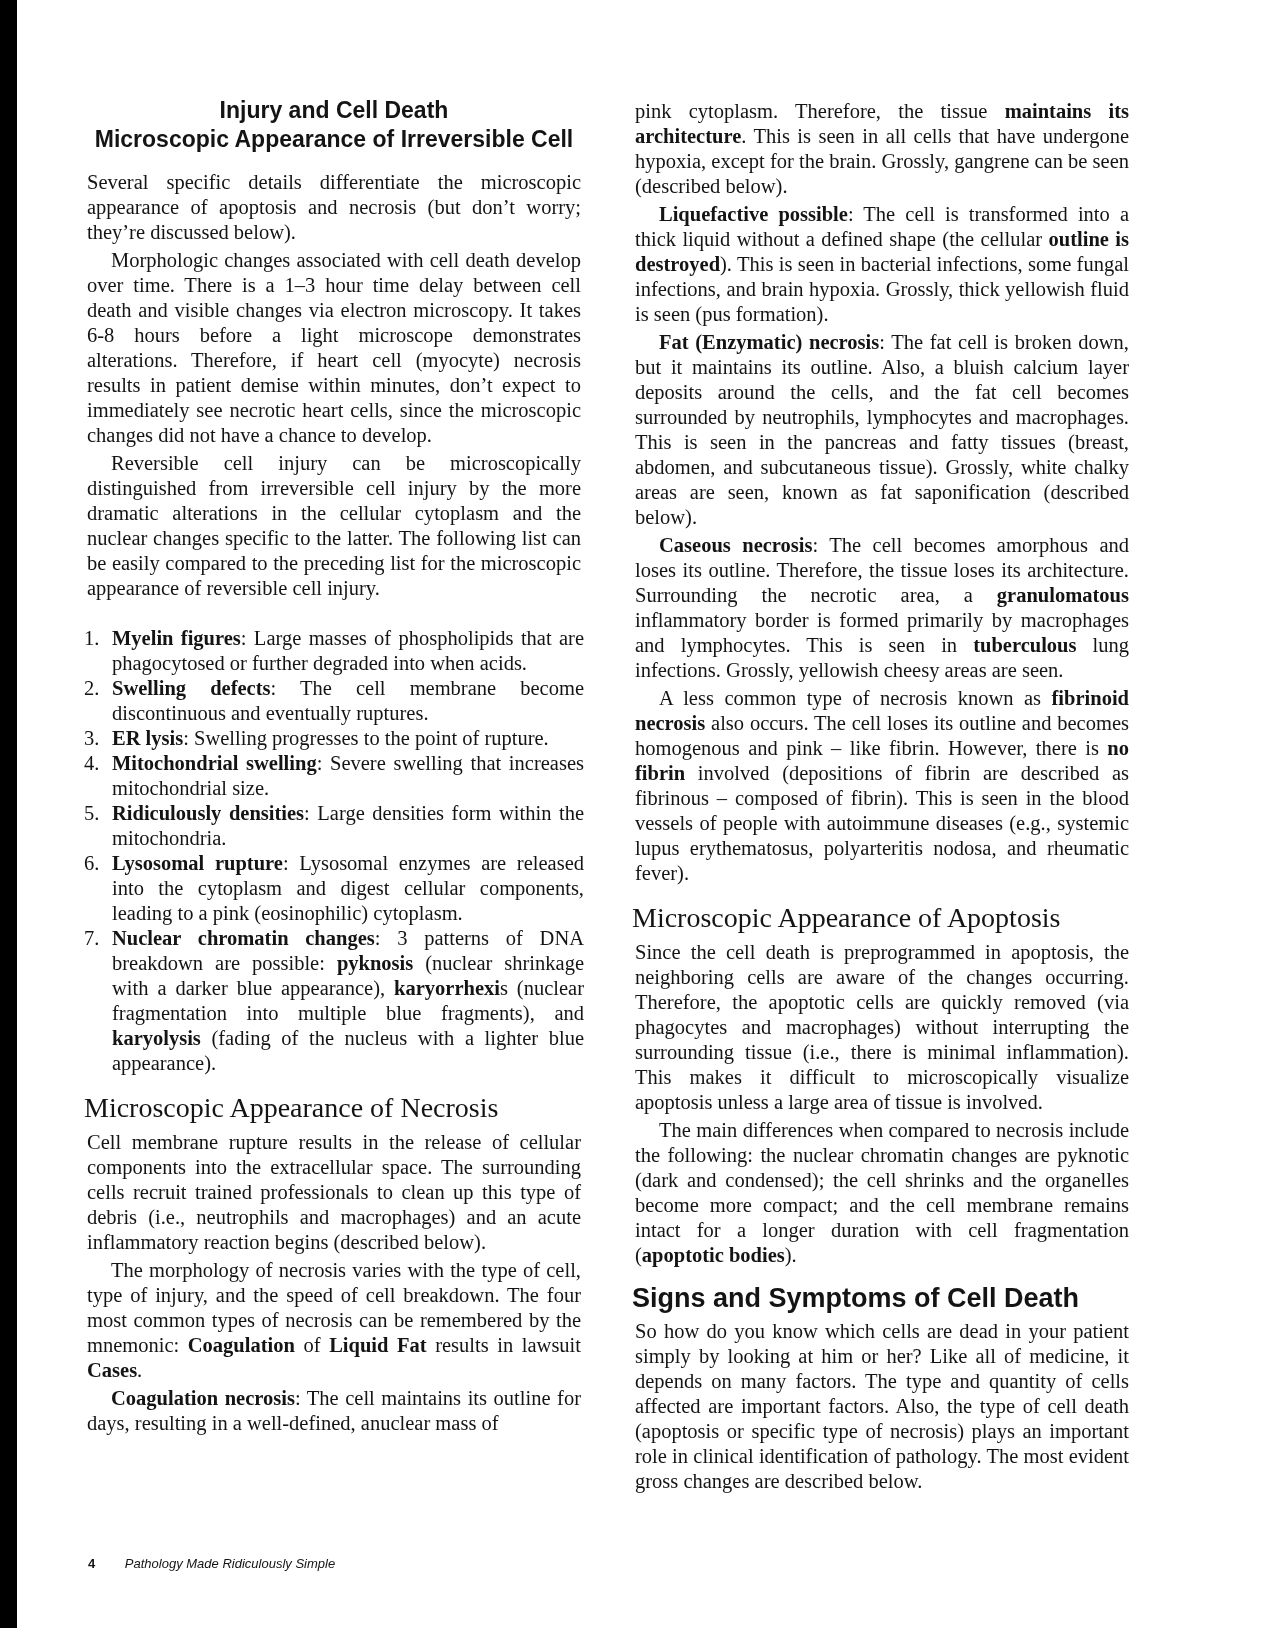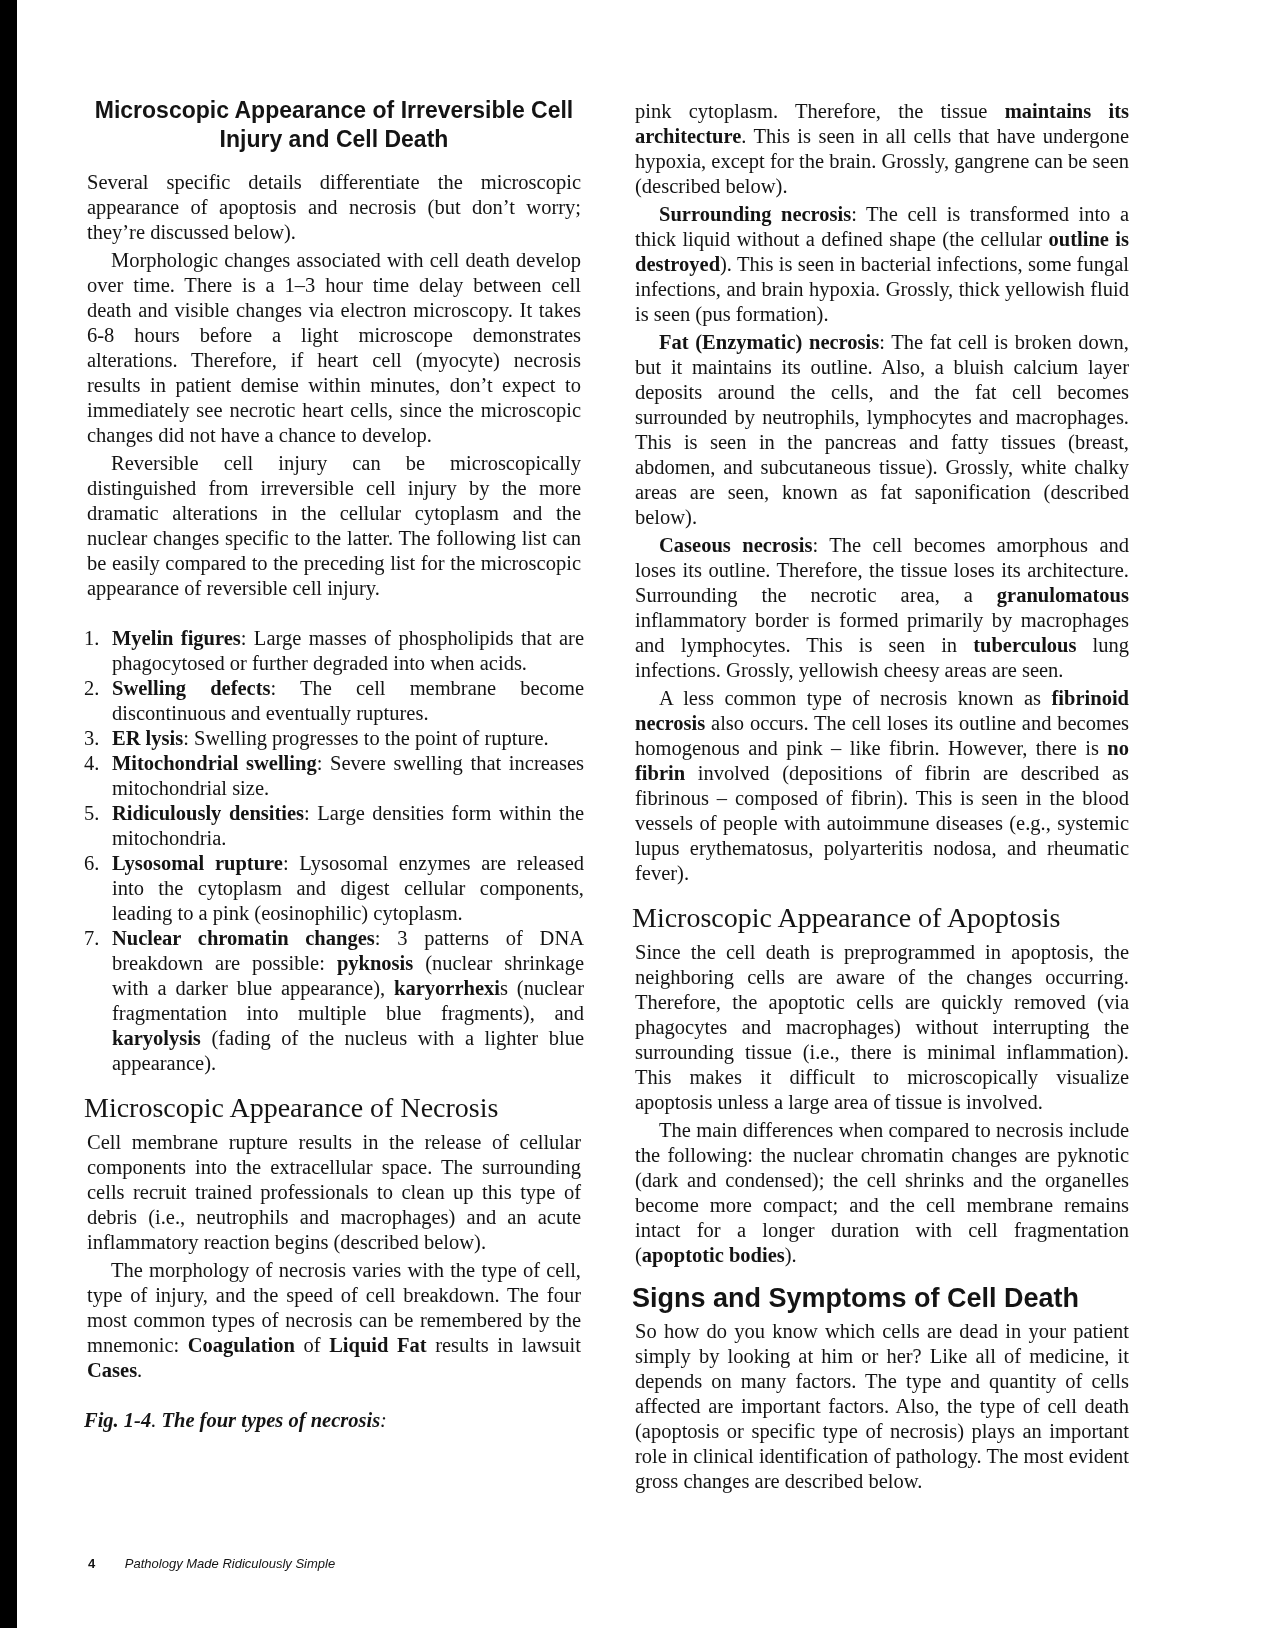--- a/index.html
+++ b/index.html
@@ -67,22 +67,22 @@
 </style>
 </head>
 <body>
 
 <div class="page">
 
   <div class="edge-bar"></div>
 
   <div class="col col-left">
     <h1 class="main-heading">
+      <span class="hline">Injury and Cell Death</span>
       <span class="hline">Microscopic Appearance of Irreversible Cell</span>
-      <span class="hline">Injury and Cell Death</span>
     </h1>
     <p class="noindent"><span>Several specific details differentiate the microscopic appearance of apoptosis and necrosis (but don’t worry; they’re discussed below).</span></p>
     <p class="indent"><span>Morphologic changes associated with cell death develop over time. There is a 1–3 hour time delay between cell death and visible changes via electron microscopy. It takes 6-8 hours before a light microscope demonstrates alterations. Therefore, if heart cell (myocyte) necrosis results in patient demise within minutes, don’t expect to immediately see necrotic heart cells, since the microscopic changes did not have a chance to develop.</span></p>
     <p class="indent"><span>Reversible cell injury can be microscopically distinguished from irreversible cell injury by the more dramatic alterations in the cellular cytoplasm and the nuclear changes specific to the latter. The following list can be easily compared to the preceding list for the microscopic appearance of reversible cell injury.</span></p>
 
     <ol class="num-list">
       <li>
         <span class="num">1.</span>
         <span><span style="font-weight: bold;">Myelin figures</span><span>: Large masses of phospholipids that are phagocytosed or further degraded into when acids.</span></span>
       </li>
@@ -108,26 +108,26 @@
       </li>
       <li>
         <span class="num">7.</span>
         <span><span style="font-weight: bold;">Nuclear chromatin changes</span><span>: 3 patterns of DNA breakdown are possible: </span><span style="font-weight: bold;">pyknosis</span><span> (nuclear shrinkage with a darker blue appearance), </span><span style="font-weight: bold;">karyorrhexi</span><span>s (nuclear fragmentation into multiple blue fragments), and </span><span style="font-weight: bold;">karyolysis</span><span> (fading of the nucleus with a lighter blue appearance).</span></span>
       </li>
     </ol>
 
     <h2 class="sub-heading">Microscopic Appearance of Necrosis</h2>
     <p class="noindent"><span>Cell membrane rupture results in the release of cellular components into the extracellular space. The surrounding cells recruit trained professionals to clean up this type of debris (i.e., neutrophils and macrophages) and an acute inflammatory reaction begins (described below).</span></p>
     <p class="indent"><span>The morphology of necrosis varies with the type of cell, type of injury, and the speed of cell breakdown. The four most common types of necrosis can be remembered by the mnemonic: </span><span style="font-weight: bold;">Coagulation</span><span> of </span><span style="font-weight: bold;">Liquid Fat</span><span> results in lawsuit </span><span style="font-weight: bold;">Cases</span><span>.</span></p>
-    <p class="figcap"><span style="font-weight: bold; font-style: italic;">Fig. 1-4</span><span style="font-style: italic;">. </span><span style="font-weight: bold; font-style: italic;">The four types of necrosis</span><span style="font-style: italic;">:</span></p>
+    <p class="indent"><span style="font-weight: bold;">Coagulation necrosis</span><span>: The cell maintains its outline for days, resulting in a well-defined, anuclear mass of</span></p>
   </div>
 
   <div class="col col-right">
     <p class="noindent"><span>pink cytoplasm. Therefore, the tissue </span><span style="font-weight: bold;">maintains its architecture</span><span>. This is seen in all cells that have undergone hypoxia, except for the brain. Grossly, gangrene can be seen (described below).</span></p>
-    <p class="indent"><span style="font-weight: bold;">Surrounding necrosis</span><span>: The cell is transformed into a thick liquid without a defined shape (the cellular </span><span style="font-weight: bold;">outline is destroyed</span><span>). This is seen in bacterial infections, some fungal infections, and brain hypoxia. Grossly, thick yellowish fluid is seen (pus formation).</span></p>
+    <p class="indent"><span style="font-weight: bold;">Liquefactive possible</span><span>: The cell is transformed into a thick liquid without a defined shape (the cellular </span><span style="font-weight: bold;">outline is destroyed</span><span>). This is seen in bacterial infections, some fungal infections, and brain hypoxia. Grossly, thick yellowish fluid is seen (pus formation).</span></p>
     <p class="indent"><span style="font-weight: bold;">Fat (Enzymatic) necrosis</span><span>: The fat cell is broken down, but it maintains its outline. Also, a bluish calcium layer deposits around the cells, and the fat cell becomes surrounded by neutrophils, lymphocytes and macrophages. This is seen in the pancreas and fatty tissues (breast, abdomen, and subcutaneous tissue). Grossly, white chalky areas are seen, known as fat saponification (described below).</span></p>
     <p class="indent"><span style="font-weight: bold;">Caseous necrosis</span><span>: The cell becomes amorphous and loses its outline. Therefore, the tissue loses its architecture. Surrounding the necrotic area, a </span><span style="font-weight: bold;">granulomatous</span><span> inflammatory border is formed primarily by macrophages and lymphocytes. This is seen in </span><span style="font-weight: bold;">tuberculous</span><span> lung infections. Grossly, yellowish cheesy areas are seen.</span></p>
     <p class="indent"><span>A less common type of necrosis known as </span><span style="font-weight: bold;">fibrinoid necrosis</span><span> also occurs. The cell loses its outline and becomes homogenous and pink – like fibrin. However, there is </span><span style="font-weight: bold;">no fibrin</span><span> involved (depositions of fibrin are described as fibrinous – composed of fibrin). This is seen in the blood vessels of people with autoimmune diseases (e.g., systemic lupus erythematosus, polyarteritis nodosa, and rheumatic fever).</span></p>
 
     <h2 class="sub-heading">Microscopic Appearance of Apoptosis</h2>
     <p class="noindent"><span>Since the cell death is preprogrammed in apoptosis, the neighboring cells are aware of the changes occurring. Therefore, the apoptotic cells are quickly removed (via phagocytes and macrophages) without interrupting the surrounding tissue (i.e., there is minimal inflammation). This makes it difficult to microscopically visualize apoptosis unless a large area of tissue is involved.</span></p>
     <p class="indent"><span>The main differences when compared to necrosis include the following: the nuclear chromatin changes are pyknotic (dark and condensed); the cell shrinks and the organelles become more compact; and the cell membrane remains intact for a longer duration with cell fragmentation (</span><span style="font-weight: bold;">apoptotic bodies</span><span>).</span></p>
 
     <h1 class="signs-heading">Signs and Symptoms of Cell Death</h1>
     <p class="noindent"><span>So how do you know which cells are dead in your patient simply by looking at him or her? Like all of medicine, it depends on many factors. The type and quantity of cells affected are important factors. Also, the type of cell death (apoptosis or specific type of necrosis) plays an important role in clinical identification of pathology. The most evident gross changes are described below.</span></p>

